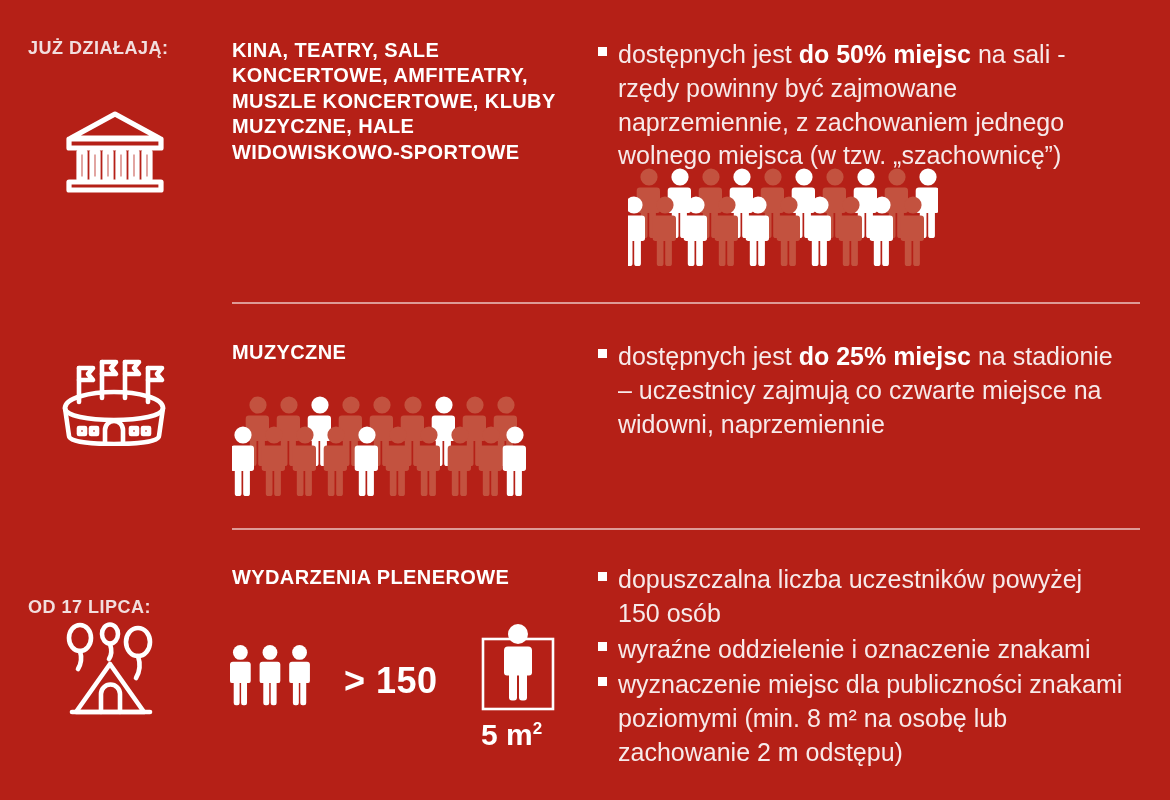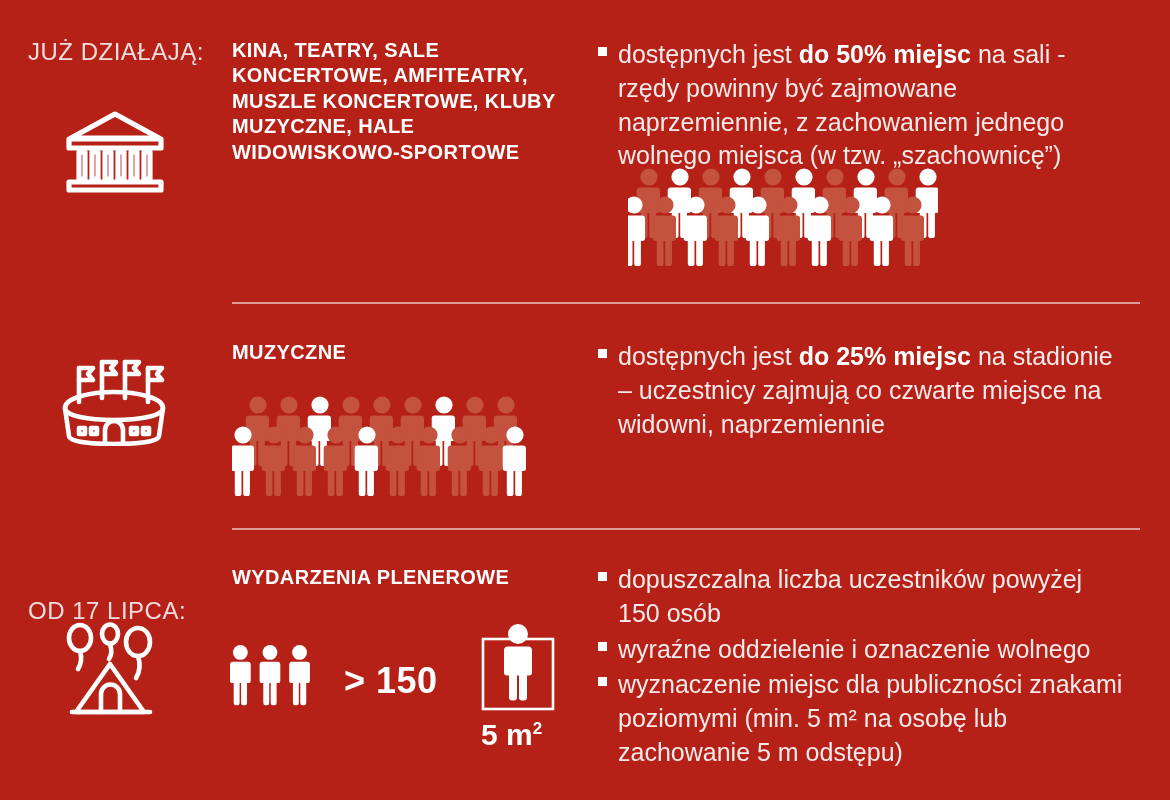--- a/index.html
+++ b/index.html
@@ -29,22 +29,22 @@
     width: 908px;
     height: 2px;
     background: rgba(255,255,255,0.55);
   }
   #divider-1 { top: 302px; }
   #divider-2 { top: 528px; }
 
   
   .time-label {
     position: absolute;
-    font-size: 24px;
-    font-weight: 400;
+    font-size: 18px;
+    font-weight: 700;
     letter-spacing: 0.5px;
     color: #f2dede;
     white-space: nowrap;
   }
   #time-label-1 { left: 28px; top: 38px; }
   #time-label-3 { left: 28px; top: 597px; }
 
   
   .venue-title {
     position: absolute;
@@ -314,21 +314,21 @@
     <span>5 m</span><sup>2</sup>
   </div>
 
   <div class="bullet-list" id="bullets-3">
     <div class="bullet-item">
       <span class="bullet-square"></span>
       <span class="bullet-text">dopuszczalna liczba uczestników powyżej 150 osób</span>
     </div>
     <div class="bullet-item">
       <span class="bullet-square"></span>
-      <span class="bullet-text">wyraźne oddzielenie i oznaczenie wolnego</span>
-    </div>
-    <div class="bullet-item">
-      <span class="bullet-square"></span>
-      <span class="bullet-text">wyznaczenie miejsc dla publiczności znakami poziomymi (min. 5 m² na osobę lub zachowanie 5 m odstępu)</span>
+      <span class="bullet-text">wyraźne oddzielenie i oznaczenie znakami</span>
+    </div>
+    <div class="bullet-item">
+      <span class="bullet-square"></span>
+      <span class="bullet-text">wyznaczenie miejsc dla publiczności znakami poziomymi (min. 8 m² na osobę lub zachowanie 2 m odstępu)</span>
     </div>
   </div>
 
 </div>
 
 </body></html>

